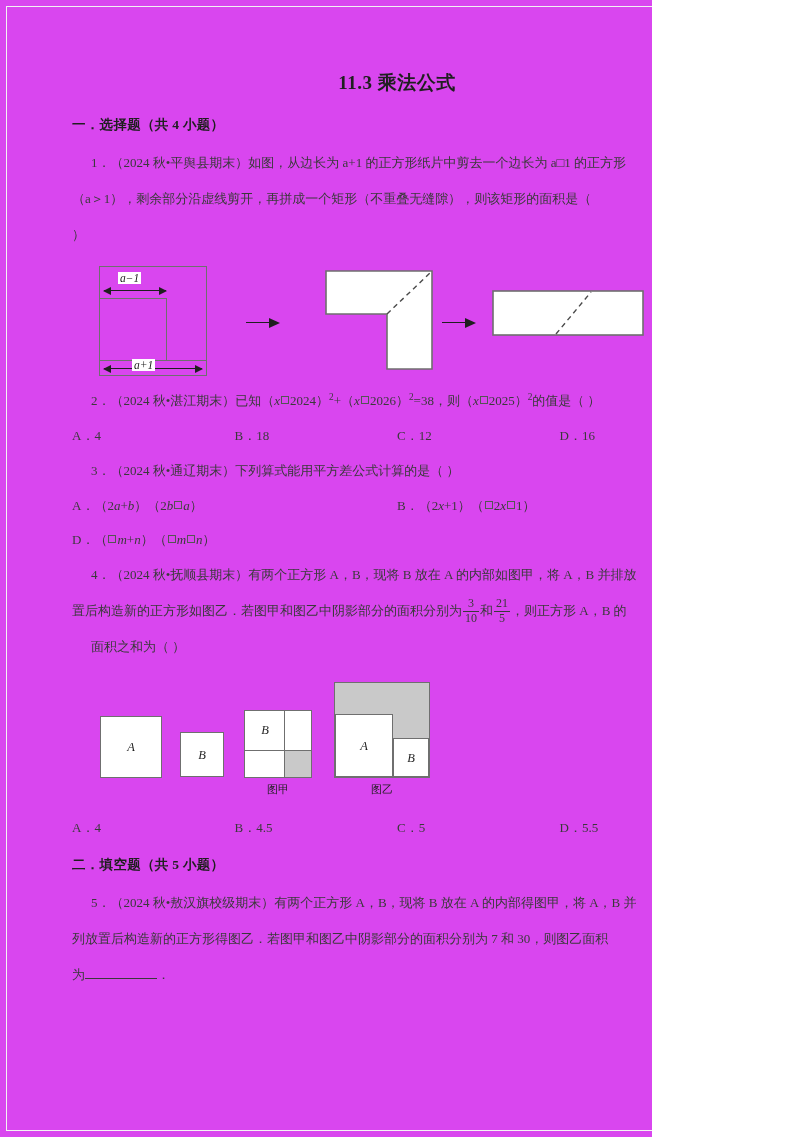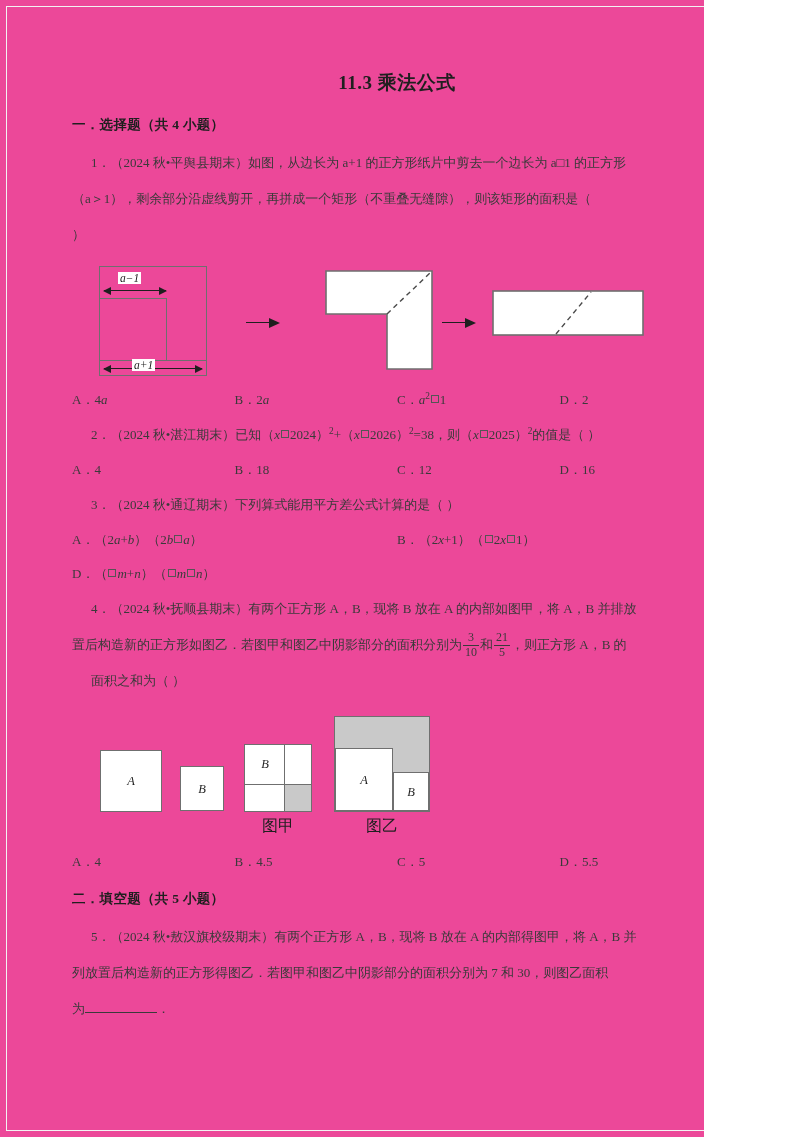--- a/index.html
+++ b/index.html
@@ -6,23 +6,23 @@
     margin: 0;
     padding: 0;
     background: #ffffff;
   }
   body {
     font-family: "Liberation Serif", "DejaVu Serif", serif;
     color: #2b2b2b;
   }
   #page {
     position: relative;
-    width: 704px;
+    width: 652px;
     height: 1137px;
-    background: #ec4899;
+    background: #d946ef;
     overflow: hidden;
     box-sizing: border-box;
   }
   .page-border {
     position: absolute;
     left: 6px; top: 6px;
     width: 788px; height: 1125px;
     border: 1px solid #f2f2f2;
     box-sizing: border-box;
     pointer-events: none;
@@ -160,21 +160,21 @@
   .sqlabel {
     position: absolute;
     font-style: italic;
     font-size: 12.5px;
     color: #1f1f1f;
     transform: translate(-50%, -50%);
   }
   .shade { background: #c9c9c9; }
   .caption {
     position: absolute;
-    font-size: 16px;
+    font-size: 11px;
     color: #1f1f1f;
     transform: translateX(-50%);
     font-style: normal;
   }
   .line-seg {
     position: absolute;
     background: #6f6f6f;
   }
 
   
@@ -237,26 +237,20 @@
       </svg>
 
       <div class="arrow-big" style="left:370px; top:62px; width:32px;"></div>
 
       <svg style="position:absolute; left:420px; top:30px;" width="152" height="48" viewBox="0 0 152 48">
         <rect x="1" y="1" width="150" height="44" fill="#ffffff" stroke="#6f6f6f" stroke-width="1.6"></rect>
         <line x1="64" y1="44" x2="99" y2="2" stroke="#4a4a4a" stroke-width="1.4" stroke-dasharray="5,4"></line>
       </svg>
     </div>
 
-    <div class="opts four">
-      <div>A．4<i class="v">a</i></div>
-      <div>B．2<i class="v">a</i></div>
-      <div>C．<i class="v">a</i><sup>2</sup><span class="box"></span>1</div>
-      <div>D．2</div>
-    </div>
 
     <div class="q">2．（2024 秋•湛江期末）已知（<i class="v">x</i><span class="box"></span>2024）<sup>2</sup>+（<i class="v">x</i><span class="box"></span>2026）<sup>2</sup>=38，则（<i class="v">x</i><span class="box"></span>2025）<sup>2</sup>的值是（      ）</div>
 
     <div class="opts four">
       <div>A．4</div>
       <div>B．18</div>
       <div>C．12</div>
       <div>D．16</div>
     </div>
 

